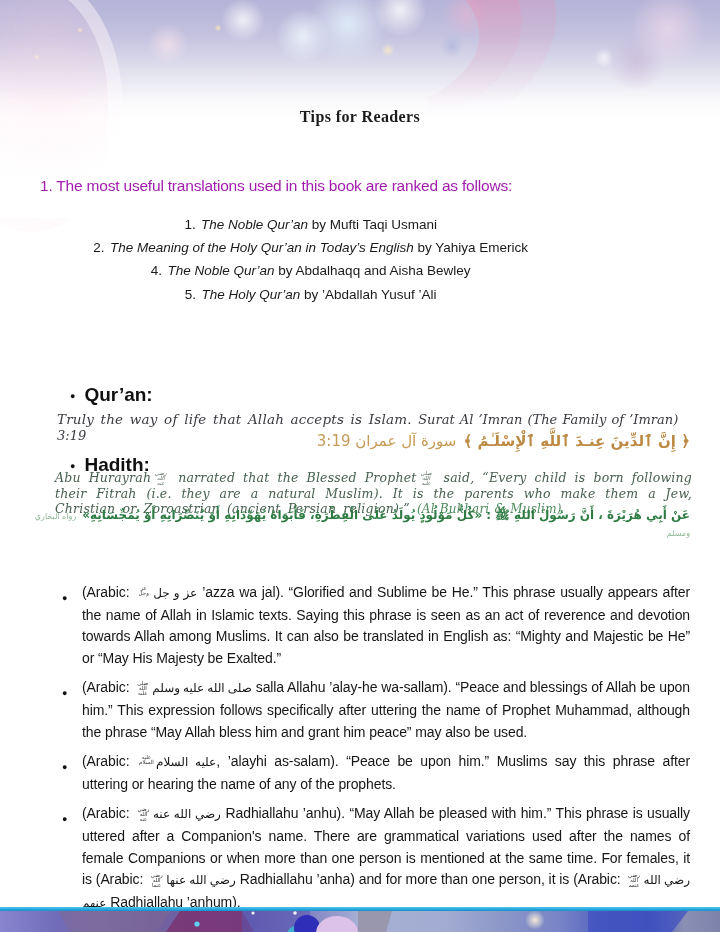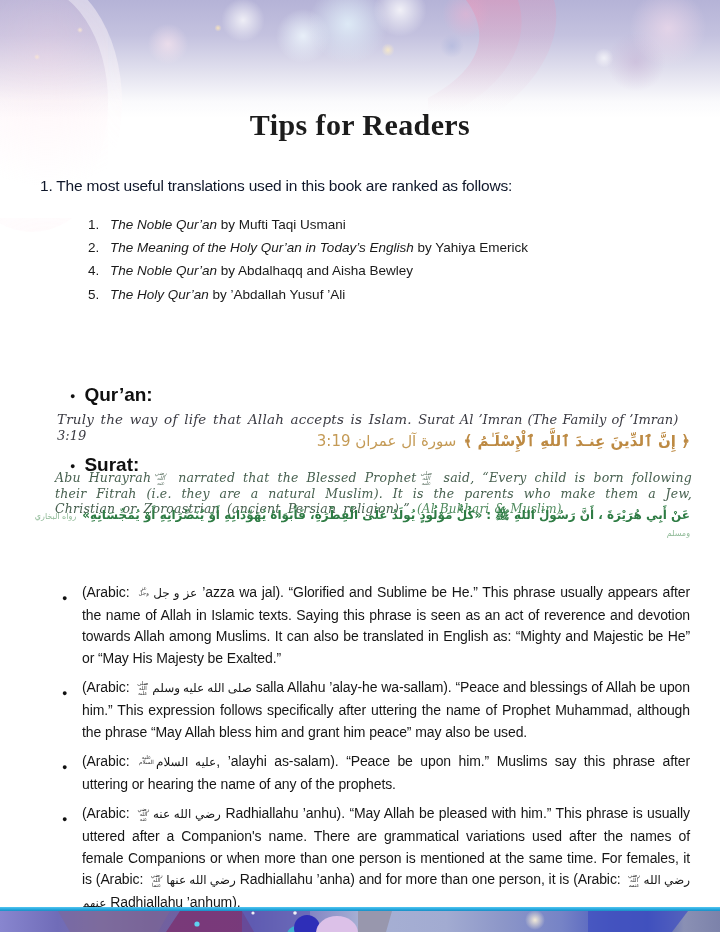--- a/index.html
+++ b/index.html
@@ -31,27 +31,27 @@
   }
   .hero-ring{
     position:absolute; left:-58px; top:-28px; width:152px; height:232px;
     border-radius:50%; border:14px solid rgba(255,255,255,.38);
     background:radial-gradient(circle at 60% 30%, rgba(255,214,228,.30), rgba(255,255,255,0) 70%);
   }
   .ribbon-svg{ position:absolute; left:428px; top:0; }
 
   .page-title{
     position:absolute; top:108px; left:0; width:720px; text-align:center;
-    font-family:"Liberation Serif", serif; font-weight:bold; font-size:30px;
+    font-family:"Liberation Serif", serif; font-weight:bold; font-size:16px;
     letter-spacing:.4px; color:#1c1c1c;
   }
 
   
   .abs{ position:absolute; }
-  .sec-heading{ font-size:15.5px; color:#0f172a; letter-spacing:-.2px; line-height:20px; }
+  .sec-heading{ font-size:15.5px; color:#a21caf; letter-spacing:-.2px; line-height:20px; }
   .hang{ padding-left:18px; text-indent:-18px; }
 
   .book-row{ line-height:23.2px; font-size:13.5px; white-space:nowrap; }
   .book-num{ display:inline-block; width:22px; }
   .book-title{ font-style:italic; }
 
   .mini-label{ font-size:19px; font-weight:bold; color:#101010; }
   .dot{ font-size:9px; vertical-align:2px; margin-right:9px; color:#111; }
 
   .callig{ font-family:"DejaVu Serif", serif; font-style:italic; }
@@ -115,21 +115,21 @@
       </defs>
       <path d="M38,0 C66,38 48,72 0,98 L0,112 L26,112 C86,80 102,34 90,0 Z" fill="url(#pinkGrad)"></path>
       <path d="M90,0 C102,34 86,80 26,112 L70,112 C122,72 134,28 126,0 Z" fill="url(#pinkGrad)" opacity=".55"></path>
     </svg>
   </div>
 
   <div class="page-title">Tips for Readers</div>
 
   <div class="abs sec-heading" style="top:176px; left:40px; width:650px;">1. The most useful translations used in this book are ranked as follows:</div>
 
-  <div class="abs" style="top:213px; left:88px;">
+  <div class="abs" style="top:213px; left:88px;text-align:center;">
     <div class="book-row">
       <span class="book-num">1.</span><span class="book-title">The Noble Qur’an</span><span> by Mufti Taqi Usmani</span>
     </div>
     <div class="book-row">
       <span class="book-num">2.</span><span class="book-title">The Meaning of the Holy Qur’an in Today’s English</span><span> by Yahiya Emerick</span>
     </div>
     <div class="book-row">
       <span class="book-num">4.</span><span class="book-title">The Noble Qur’an</span><span> by Abdalhaqq and Aisha Bewley</span>
     </div>
     <div class="book-row">
@@ -144,21 +144,21 @@
 
   <div class="abs callig quran-quote" style="top:411px; left:57px;">
     <span>Truly the way of life that Allah accepts is Islam. </span><span class="quote-cite">Surat Al ’Imran (The Family of ’Imran) 3:19</span>
   </div>
 
   <div class="abs ayah" style="top:432px; left:30px;">
     <span>﴿ إِنَّ ٱلدِّينَ عِنـدَ ٱللَّهِ ٱلْإِسْلَـٰمُ ﴾</span><span class="ayah-cite">سورة آل عمران 3:19</span>
   </div>
 
   <div class="abs" style="top:454px; left:70px;">
-    <span class="dot">●</span><span class="mini-label">Surat:</span>
+    <span class="dot">●</span><span class="mini-label">Hadith:</span>
   </div>
 
   <div class="abs callig hadith-para" style="top:470px; left:55px;">
     <span>Abu Hurayrah</span><span class="stamp green">رضي الله عنه</span><span> narrated that the Blessed Prophet</span><span class="stamp green">صلى الله عليه وسلم</span><span> said, “Every child is born following their Fitrah (i.e. they are a natural Muslim). It is the parents who make them a Jew, Christian or Zoroastrian (ancient Persian religion).” </span><span class="hadith-cite">(Al Bukhari &amp; Muslim)</span>
   </div>
 
   <div class="abs hadith-ar" style="top:508px; left:30px;">
     <span>عَنْ أَبِي هُرَيْرَةَ ، أَنَّ رَسُولَ اللهِ ﷺ : «كُلُّ مَوْلُودٍ يُولَدُ عَلَى الْفِطْرَةِ، فَأَبَوَاهُ يُهَوِّدَانِهِ أَوْ يُنَصِّرَانِهِ أَوْ يُمَجِّسَانِهِ»</span><span class="hadith-ar-cite">رواه البخاري ومسلم</span>
   </div>
 

